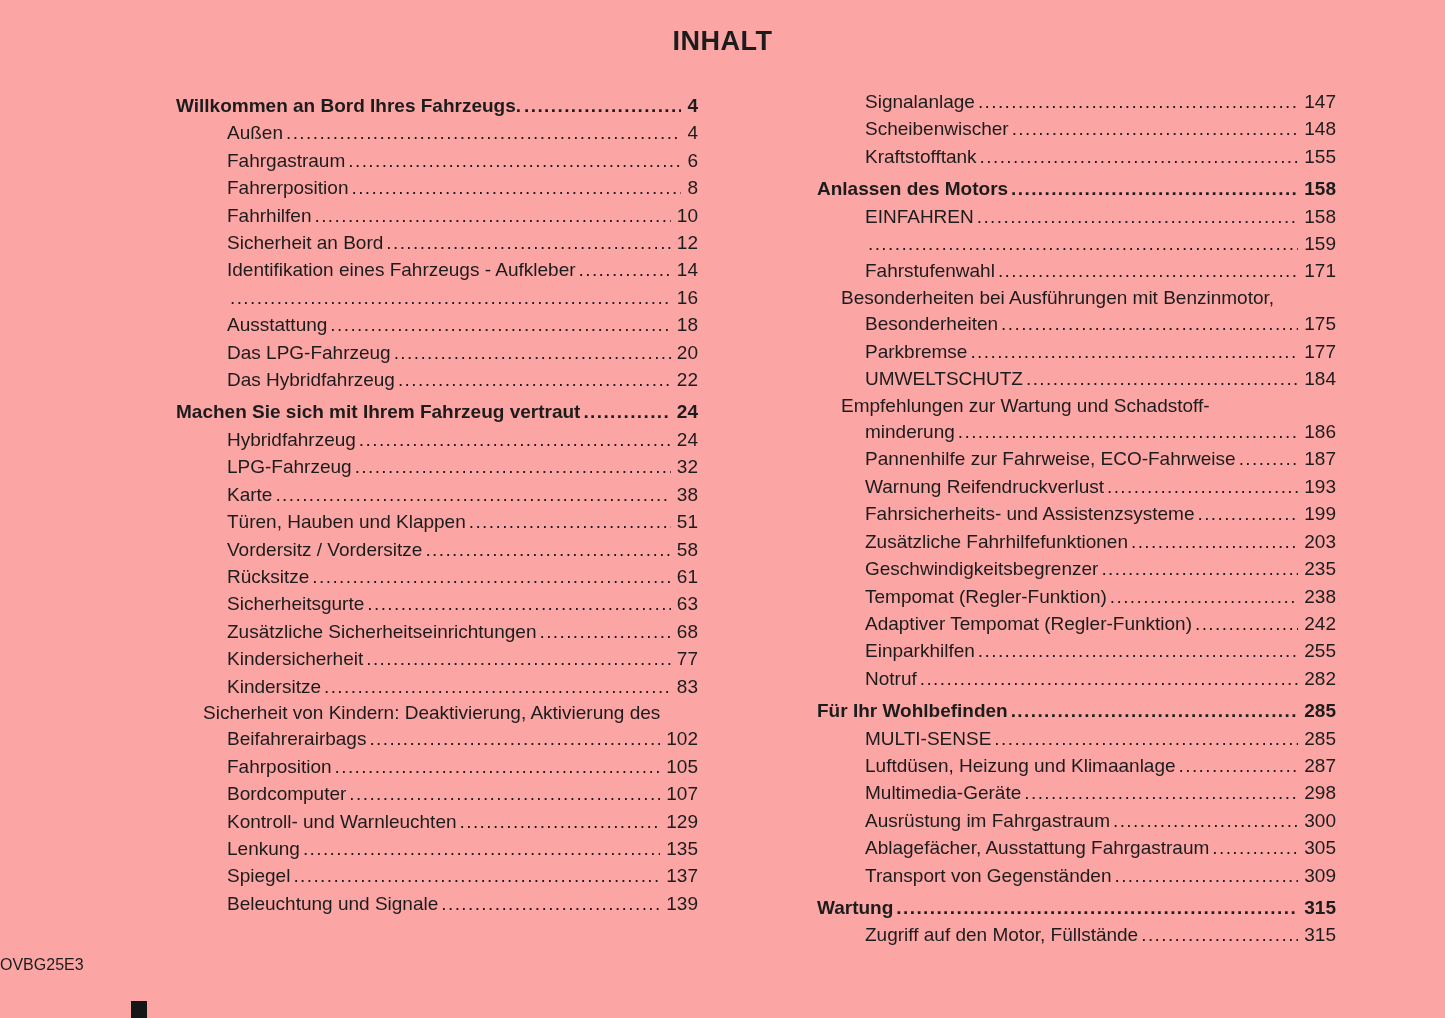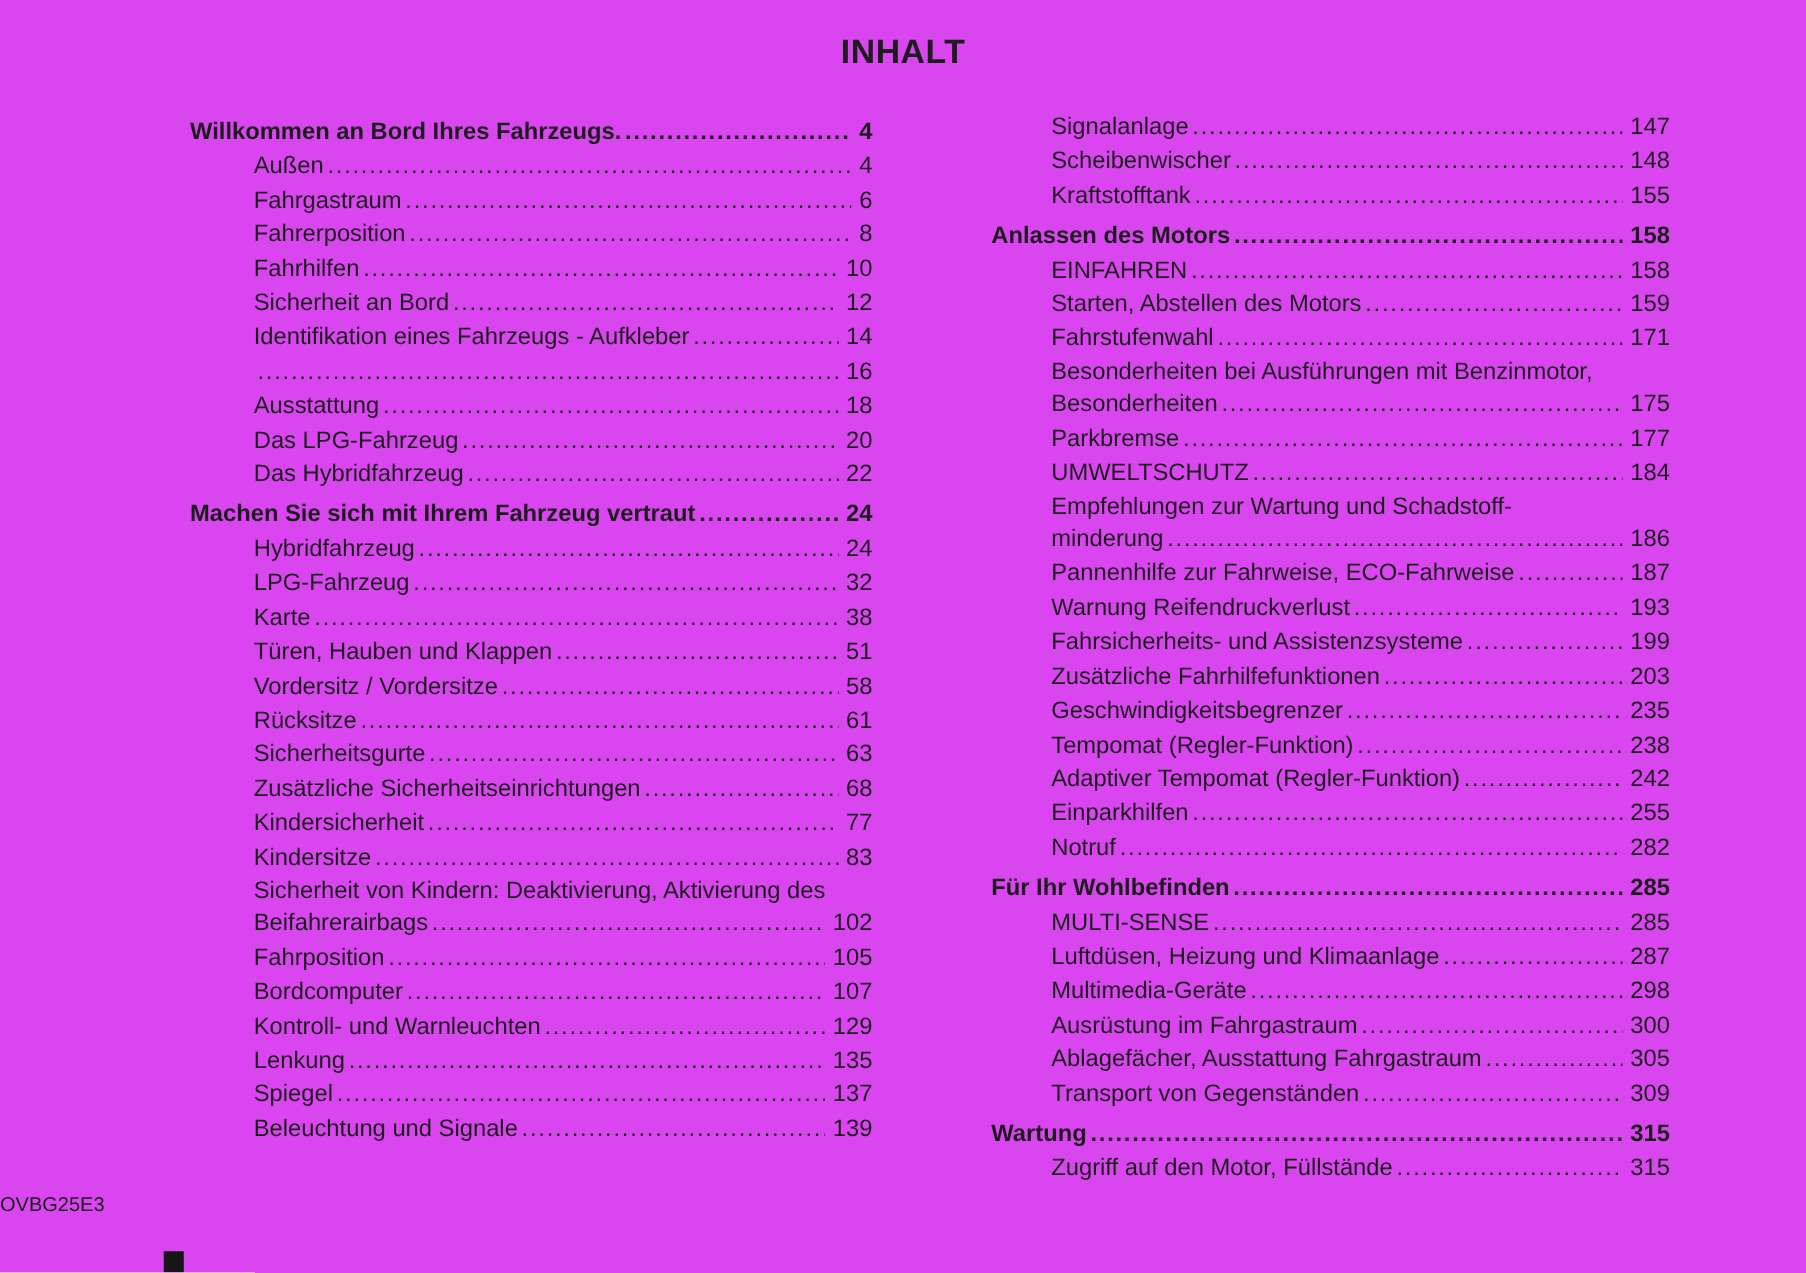--- a/index.html
+++ b/index.html
@@ -1,20 +1,20 @@
 <!DOCTYPE html>
 <html><head>
 <meta charset="utf-8">
 <style>
   html, body { margin: 0; padding: 0; background: #ffffff; }
   .page {
     position: relative;
     width: 1445px;
     height: 1018px;
-    background: #d946ef;
+    background: #fca5a5;
     font-family: "Liberation Sans", sans-serif;
     color: #1c1c1c;
     overflow: hidden;
   }
   .title {
     position: absolute;
     top: 26px;
     left: 0;
     width: 100%;
     margin: 0;
@@ -34,20 +34,21 @@
   .entry.heading { font-weight: bold; margin-top: 5px; }
   .entry.heading:first-child { margin-top: 0; }
 
   .col-left  .entry.item { padding-left: 51px; }
   .col-right .entry.item { padding-left: 48px; }
 
   .row {
     display: flex;
     align-items: baseline;
     line-height: 27.4px;
+    margin-left: 24px;
   }
   .wrap-line1 {
     line-height: 25.5px;
     white-space: nowrap;
   }
   .lbl { white-space: nowrap; flex: 0 0 auto; }
   .dots {
     flex: 1 1 auto;
     min-width: 0;
     overflow: hidden;
@@ -320,21 +321,20 @@
       </div>
       <div class="entry item">
         <div class="row">
           <span class="lbl">EINFAHREN</span>
           <span class="dots"></span>
           <span class="pg">158</span>
         </div>
       </div>
       <div class="entry item">
         <div class="row">
-          <span class="lbl">Starten, Abstellen des Motors</span>
           <span class="dots"></span>
           <span class="pg">159</span>
         </div>
       </div>
       <div class="entry item">
         <div class="row">
           <span class="lbl">Fahrstufenwahl</span>
           <span class="dots"></span>
           <span class="pg">171</span>
         </div>

